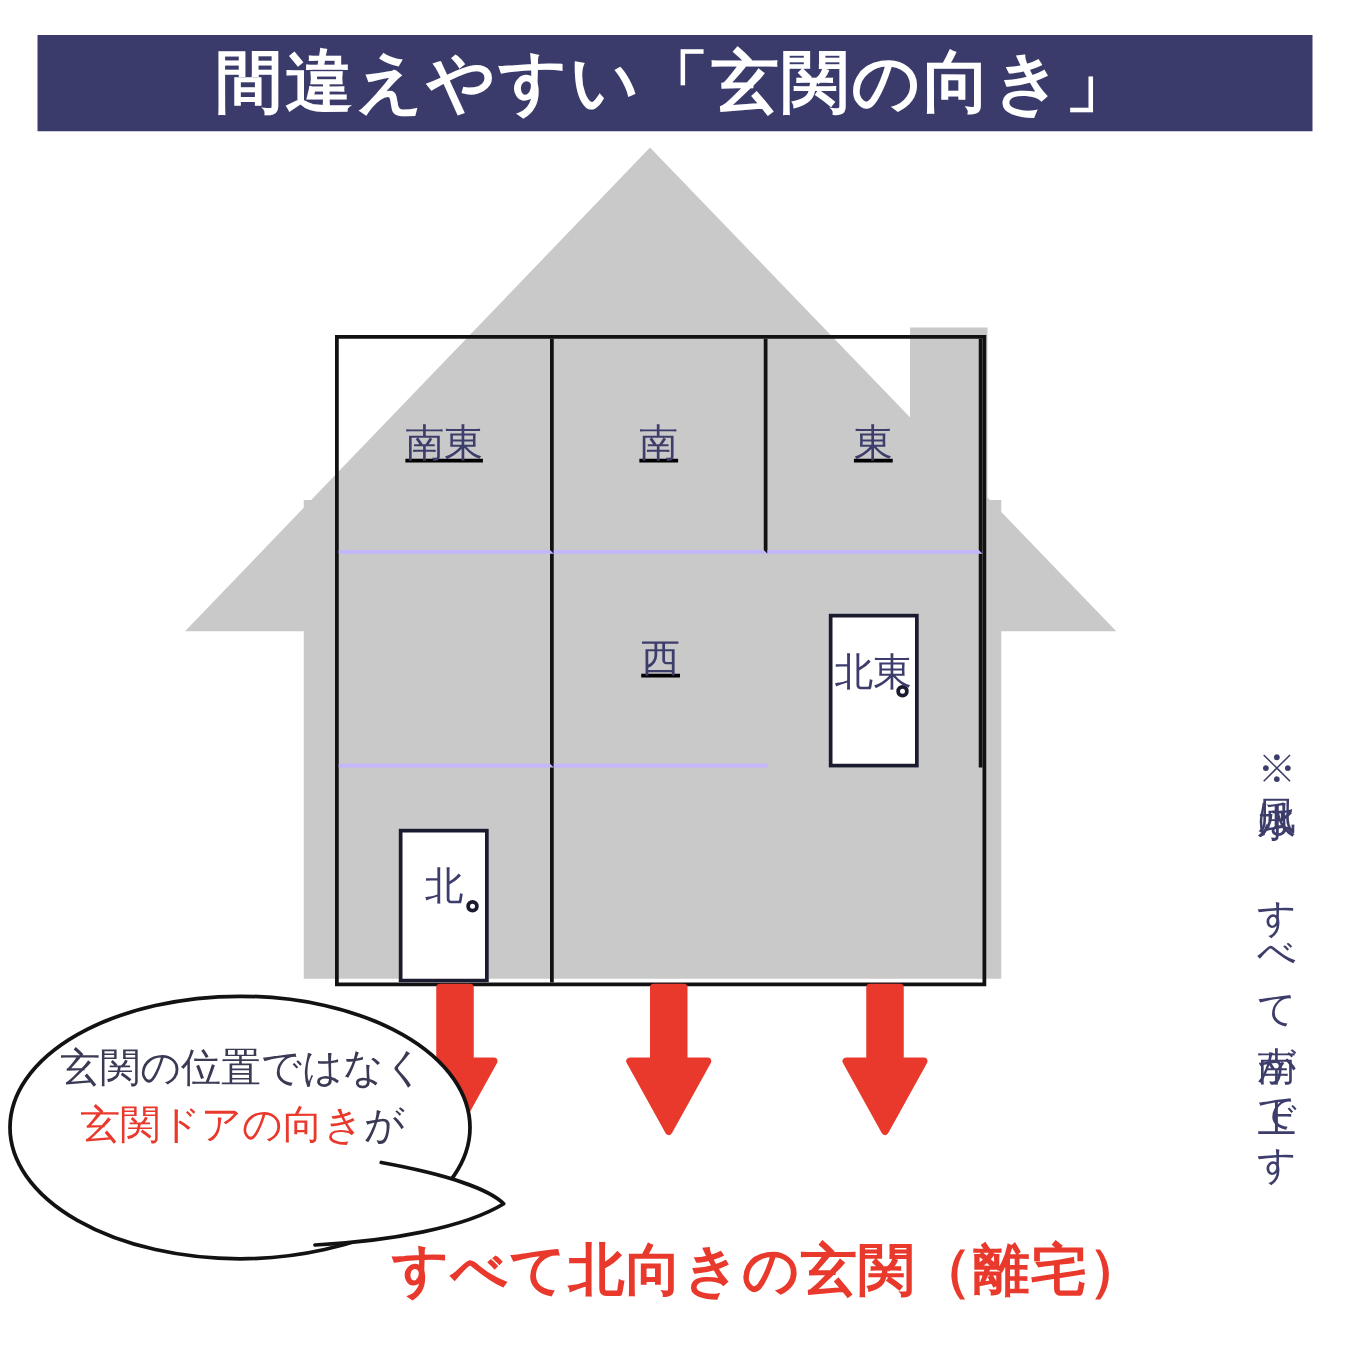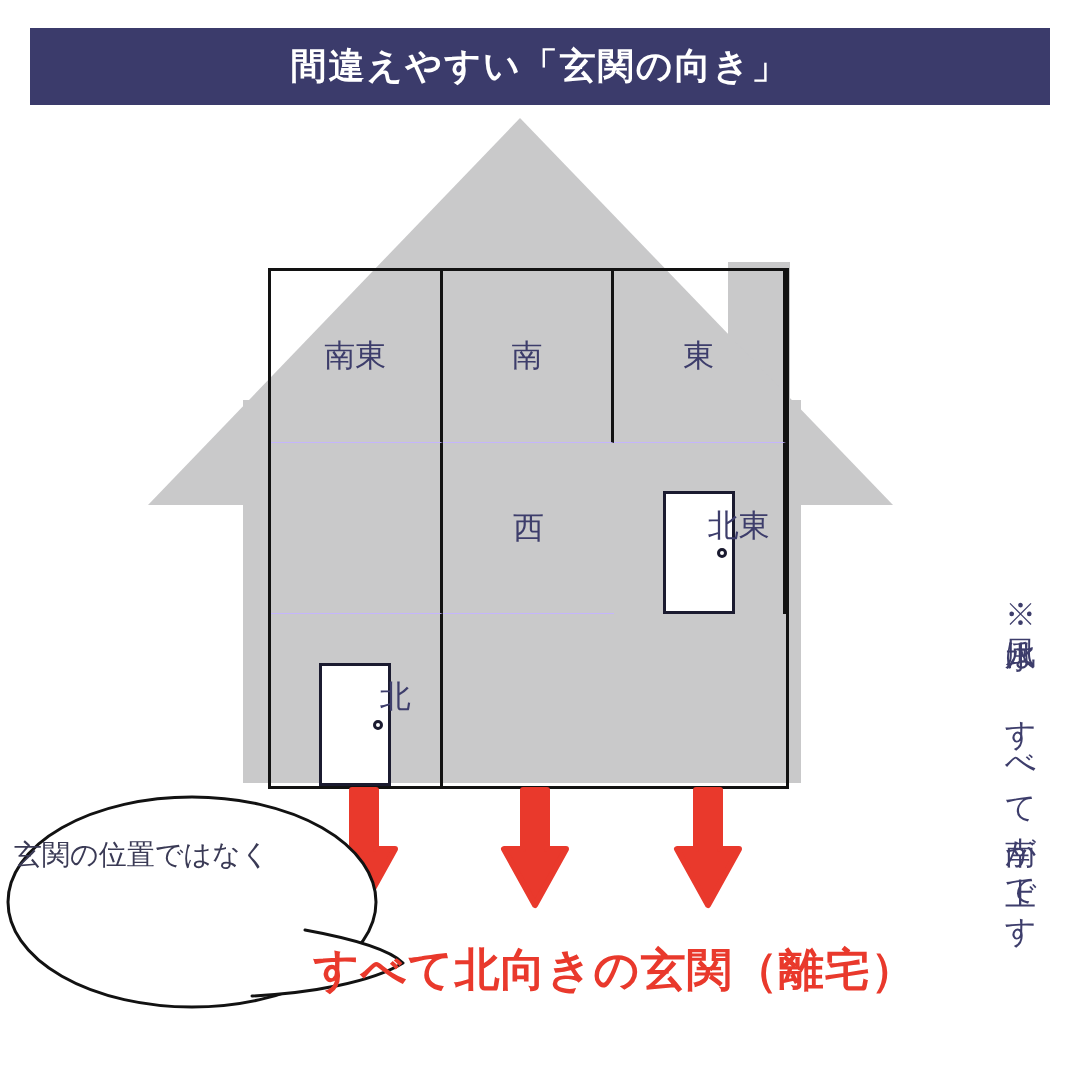--- a/index.html
+++ b/index.html
@@ -17,21 +17,21 @@
   
   .banner {
     position: absolute;
     left: 30px; top: 28px;
     width: 1020px; height: 77px;
     background: #3b3b6b;
     display: flex; align-items: center; justify-content: center;
   }
   .banner-title {
     color: #ffffff;
-    font-size: 36px;
+    font-size: 54px;
     font-weight: bold;
     letter-spacing: 2px;
     white-space: nowrap;
   }
 
   
   .house-layer {
     position: absolute;
     left: 0; top: 0;
     width: 1080px; height: 1080px;
@@ -47,33 +47,32 @@
     display: grid;
     grid-template-columns: repeat(3, 1fr);
     grid-template-rows: repeat(3, 1fr);
     z-index: 2;
   }
   .cell {
     position: relative;
     display: flex; align-items: center; justify-content: center;
   }
   .cell.c-right { border-right: 3px solid #121212; }
-  .cell.c-bottom { border-bottom: 1px solid #c4b5fd; }
+  .cell.c-bottom { border-bottom: 3px solid #c4b5fd; text-decoration: underline; }
   .dir-label {
     color: #3d3d6b;
     font-size: 31px;
     font-weight: 500;
     white-space: nowrap;
   }
   .cell.bottom .dir-label {
     position: absolute;
-    left: 50%; top: 62px;
+    left: 50%; top: 74px;
     transform: translateX(-50%);
     z-index: 3;
-    margin-left: 40px;
   }
   .door {
     position: absolute;
     left: 50%; bottom: 0;
     transform: translateX(-50%);
     width: 72px; height: 123px;
     background: #ffffff;
     border: 3px solid #1b1b30;
     z-index: 2;
   }
@@ -94,32 +93,32 @@
     z-index: 4;
     pointer-events: none;
   }
 
   
   .bubble-text {
     position: absolute;
     left: 14px; top: 832px;
     width: 360px;
     z-index: 5;
-    text-align: left;
+    text-align: center;
     color: #3a3a55;
-    font-size: 28px;
+    font-size: 32px;
     line-height: 45px;
     white-space: nowrap;
   }
   .bubble-red { color: #e9392c; }
 
   
   .caption {
     position: absolute;
-    left: 270px; top: 940px;
+    left: 270px; top: 986px;
     width: 690px;
     z-index: 5;
     text-align: center;
     color: #e9392c;
     font-size: 45px;
     font-weight: bold;
     letter-spacing: 1px;
     white-space: nowrap;
   }
 
@@ -200,19 +199,20 @@
     </g>
 
     <g>
       <ellipse cx="192" cy="902" rx="184" ry="105" fill="#ffffff" stroke="#121212" stroke-width="3"></ellipse>
       <path d="M 305 930 C 360 940 392 952 403 963 C 372 982 312 993 252 996" fill="#ffffff" stroke="#121212" stroke-width="3" stroke-linejoin="round" stroke-linecap="round"></path>
     </g>
   </svg>
 
   <div class="bubble-text">
     <div>玄関の位置ではなく</div>
+    <div><span class="bubble-red">玄関ドアの向き</span><span>が</span></div>
   </div>
 
   <div class="caption">すべて北向きの玄関（離宅）</div>
 
   <div class="side-note">※風水は すべて南が上です</div>
 
 </div>
 
 </body></html>

